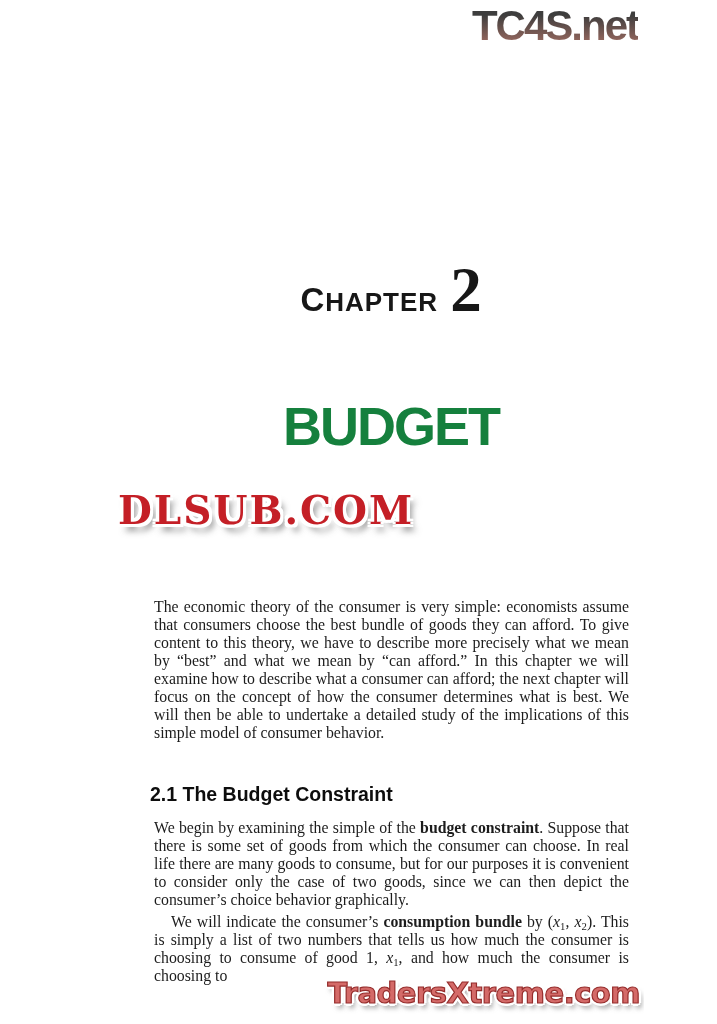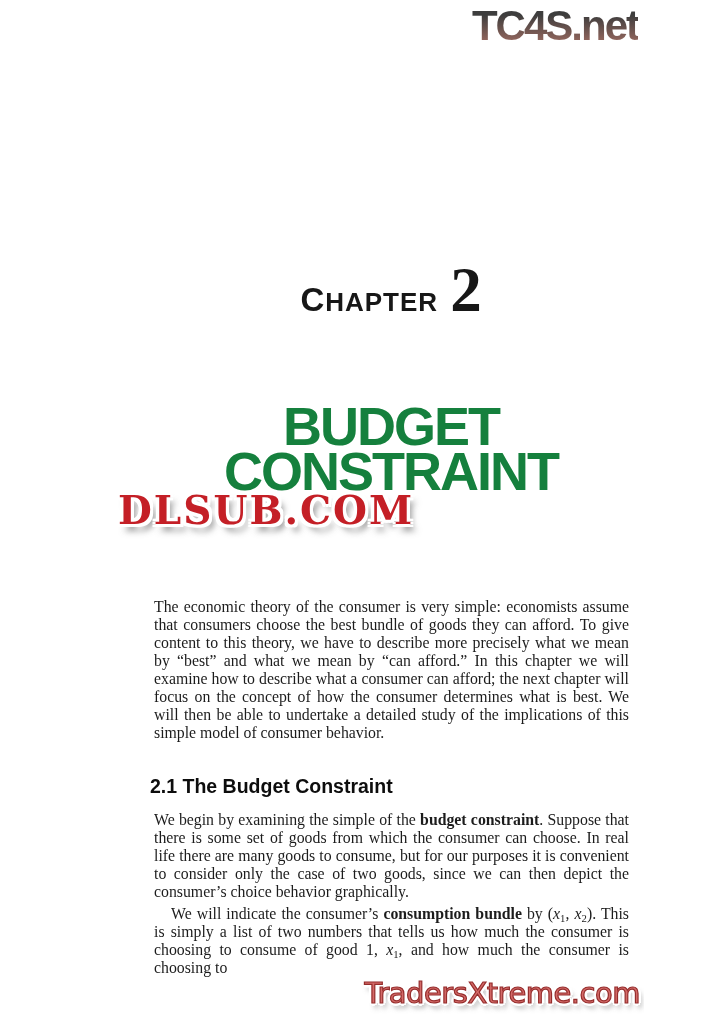--- a/index.html
+++ b/index.html
@@ -120,38 +120,38 @@
     font-size: 15.8px;
     line-height: 18px;
     text-align: justify;
   }
   .section-heading {
     font-family: "Liberation Sans", sans-serif;
     font-weight: 700;
     font-size: 19.5px;
     line-height: 25px;
     color: #0d0d0d;
-    margin: 32px 0 12px 0;
+    margin: 40px 0 12px 0;
   }
   .indent { text-indent: 17px; }
   .b { font-weight: bold; }
   .i { font-style: italic; }
   sub {
     font-size: 68%;
     line-height: 0;
     vertical-align: -0.25em;
   }
 
   
   .wm-traders {
     position: absolute;
     top: 976px;
     right: 4px;
     font-family: "DejaVu Sans", "Liberation Sans", sans-serif;
-    font-weight: 400;
+    font-weight: 700;
     font-size: 29px;
     letter-spacing: -0.5px;
     color: var(--traders_red);
     -webkit-text-stroke: 1.2px #952d2c;
     white-space: nowrap;
     text-shadow:
       -2px -2px 0 #ffffff,  2px -2px 0 #ffffff,
       -2px  2px 0 #ffffff,  2px  2px 0 #ffffff,
       -3px  0   0 #ffffff,  3px  0   0 #ffffff,
        0   -3px 0 #ffffff,  0    3px 0 #ffffff,
@@ -164,21 +164,20 @@
 <div class="page">
 
   <div class="wm-tc4s">TC4S.net</div>
 
   <div class="chapter-line">
     <span class="chapter-label">CHAPTER</span><span class="chapter-number">2</span>
   </div>
 
   <div class="chapter-title">
     <div>BUDGET</div>
-    <div>CONSTRAINT</div>
   </div>
 
   <div class="wm-dlsub">DLSUB.COM</div>
 
   <div class="content">
     <p><span>The economic theory of the consumer is very simple: economists assume that consumers choose the best bundle of goods they can afford. To give content to this theory, we have to describe more precisely what we mean by “best” and what we mean by “can afford.” In this chapter we will examine how to describe what a consumer can afford; the next chapter will focus on the concept of how the consumer determines what is best. We will then be able to undertake a detailed study of the implications of this simple model of consumer behavior.</span></p>
 
     <div class="section-heading">2.1 The Budget Constraint</div>
 
     <p><span>We begin by examining the simple of the </span><span class="b">budget constraint</span><span>. Suppose that there is some set of goods from which the consumer can choose. In real life there are many goods to consume, but for our purposes it is convenient to consider only the case of two goods, since we can then depict the consumer’s choice behavior graphically.</span></p>

